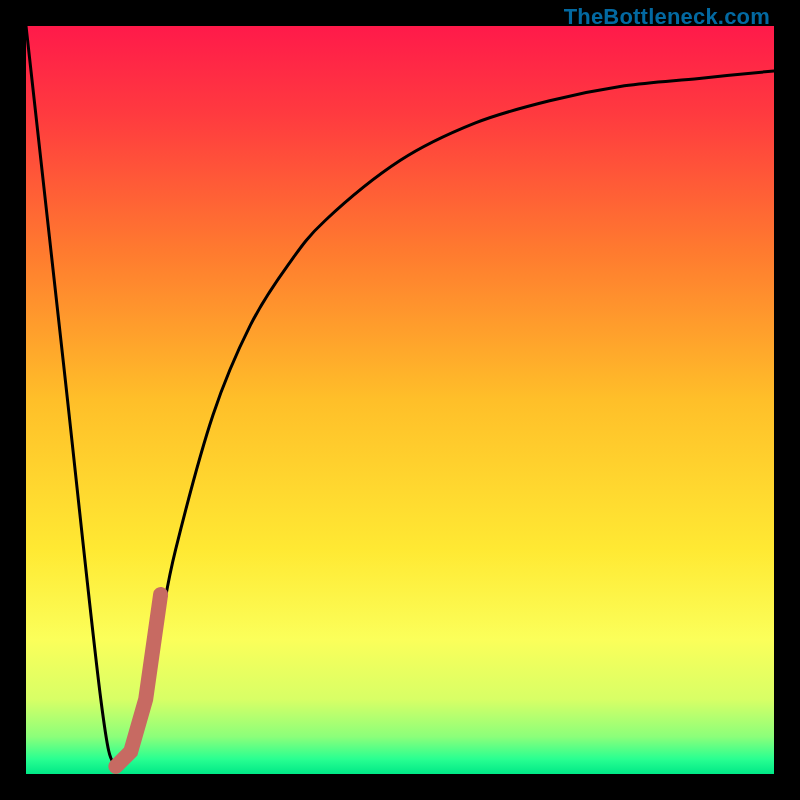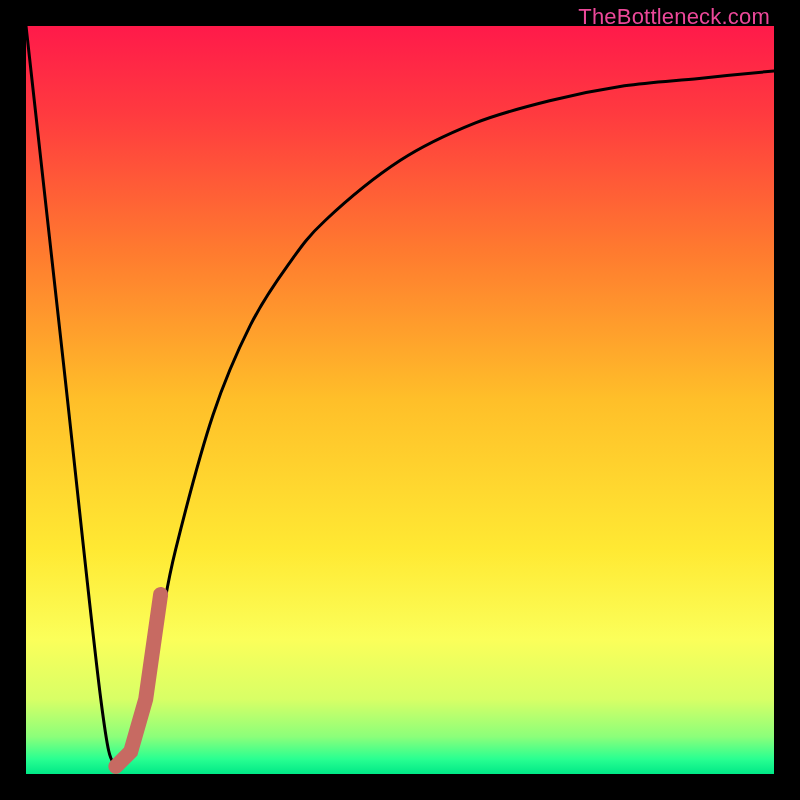--- a/index.html
+++ b/index.html
@@ -27,23 +27,23 @@
     overflow: hidden;
   }
   .gradient {
     position: absolute;
     inset: 0;
   }
   .watermark {
     position: absolute;
     top: 4px;
     right: 30px;
-    color: #ec4899;
+    color: #0369a1;
     font-size: 22px;
-    font-weight: 400;
+    font-weight: 700;
     letter-spacing: 0.2px;
   }
   svg.curves {
     position: absolute;
     inset: 0;
   }
 </style>
 </head>
 <body>
 

